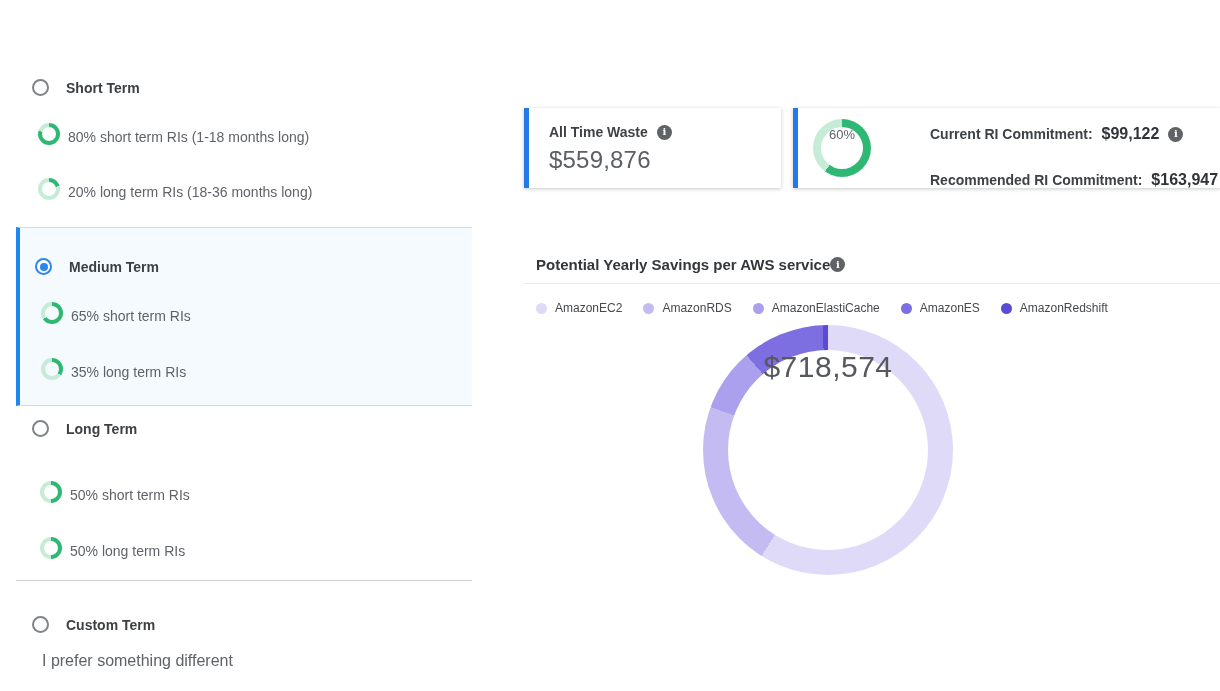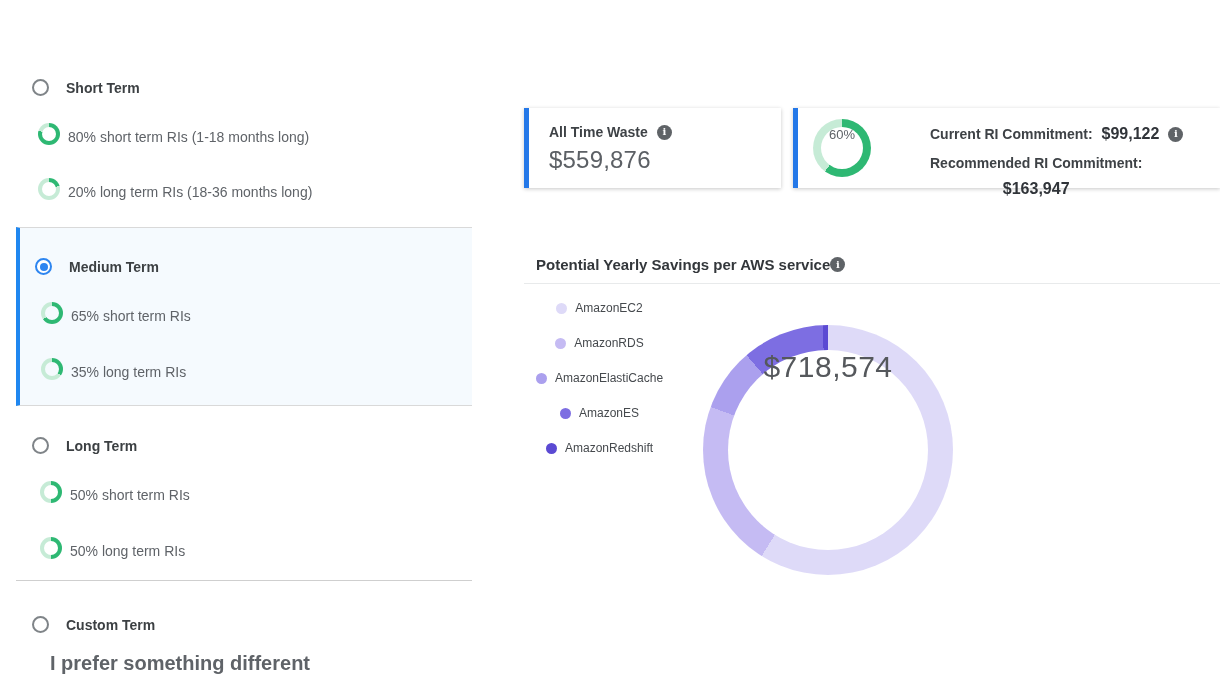--- a/index.html
+++ b/index.html
@@ -21,48 +21,48 @@
 
   .sub-item { position:absolute; display:flex; align-items:flex-end; gap:8px; }
   .sub-item .sub-label { font-size:14px; color:#5f6368; white-space:nowrap; }
   .mini-donut { position:relative; width:22px; height:22px; border-radius:50%; flex:none; }
   .mini-donut::after { content:""; position:absolute; inset:4px; border-radius:50%; background:#fff; }
   .mini-donut.on-blue::after { background:#f5fafe; }
 
   .selected-box { position:absolute; left:16px; top:227px; width:456px; height:179px; background:#f5fafe;
                   border-left:4px solid #1f87f0; border-top:1px solid #d9d9d9; border-bottom:1px solid #d9d9d9; }
   .divider-left { position:absolute; left:16px; top:580px; width:456px; height:1px; background:#cfcfcf; }
-  .custom-desc { position:absolute; left:50px; top:652px; font-size:20px; color:#5f6368;font-weight:bold; }
+  .custom-desc { position:absolute; left:42px; top:652px; font-size:16px; color:#5f6368; }
 
   
   .card { position:absolute; top:108px; height:80px; background:#fff; border-left:5px solid #2478e8;
           box-shadow:0 1px 4px rgba(0,0,0,0.22); }
   .card-waste { left:524px; width:257px;padding-left:48px; }
   .card-commit { left:793px; width:427px; }
   .card-label-row { position:absolute; left:20px; top:16px; display:flex; align-items:center; gap:9px; }
   .card-label { font-size:14px; font-weight:700; color:#3e4246; white-space:nowrap; }
   .card-value { position:absolute; left:20px; top:38px; font-size:24px; color:#5c6065; letter-spacing:0.2px; }
 
   .info { width:15px; height:15px; border-radius:50%; background:#5f6367; display:inline-flex; align-items:center;
           justify-content:center; flex:none; }
   .info::after { content:"i"; color:#fff; font-size:10px; font-weight:700; font-family:"DejaVu Serif", serif; line-height:1; }
 
   .gauge { position:absolute; left:15px; top:11px; width:58px; height:58px; border-radius:50%; }
   .gauge .hole { position:absolute; inset:8px; background:#fff; border-radius:50%; display:flex; align-items:flex-start; justify-content:center; font-size:13px; color:#5f6368; }
   .commit-row { position:absolute; left:132px; display:flex; align-items:center; gap:9px; white-space:nowrap; }
   .commit-row .c-label { font-size:14px; font-weight:700; color:#3e4246; }
   .commit-row .c-value { font-size:16px; font-weight:700; color:#303439; }
   .commit-row-1 { top:17px; }
-  .commit-row-2 { top:47px;flex-direction:column; }
+  .commit-row-2 { top:63px; }
 
   
   .chart-title-row { position:absolute; left:536px; top:256px; display:flex; align-items:center; }
   .chart-title { font-size:15px; font-weight:700; color:#33373b; }
   .chart-divider { position:absolute; left:524px; top:283px; width:696px; height:1px; background:#e8eaeb; }
-  .legend { position:absolute; left:536px; top:301px; display:flex; align-items:center; gap:21px;flex-direction:column; }
+  .legend { position:absolute; left:536px; top:301px; display:flex; align-items:center; gap:21px; }
   .legend-item { display:flex; align-items:center; gap:8px; }
   .legend-item .dot { width:11px; height:11px; border-radius:50%; flex:none; }
   .legend-item .l-label { font-size:12px; color:#45494d; white-space:nowrap; }
 
   .big-donut { position:absolute; left:703px; top:325px; width:250px; height:250px; border-radius:50%; }
   .big-donut .hole { position:absolute; inset:25px; background:#fff; border-radius:50%; display:flex; justify-content:center; }
   .donut-center { font-size:30px; color:#55585c; letter-spacing:0.5px; }
 </style>
 </head>
 <body>
@@ -91,21 +91,21 @@
   </div>
   <div class="sub-item" style="left:41px; top:302px;">
     <span class="mini-donut on-blue" style="background: conic-gradient(rgb(46, 184, 115) 0deg, rgb(46, 184, 115) 65%, rgb(198, 235, 214) 65%, rgb(198, 235, 214) 100%);"></span>
     <span class="sub-label">65% short term RIs</span>
   </div>
   <div class="sub-item" style="left:41px; top:358px;">
     <span class="mini-donut on-blue" style="background: conic-gradient(rgb(46, 184, 115) 0deg, rgb(46, 184, 115) 35%, rgb(198, 235, 214) 35%, rgb(198, 235, 214) 100%);"></span>
     <span class="sub-label">35% long term RIs</span>
   </div>
 
-  <div class="opt-head" style="left:32px; top:437px;justify-content:flex-end;">
+  <div class="opt-head" style="left:32px; top:420px;justify-content:flex-end;">
     <span class="radio"></span>
     <span class="opt-label">Long Term</span>
   </div>
   <div class="sub-item" style="left:40px; top:481px;">
     <span class="mini-donut" style="background: conic-gradient(rgb(46, 184, 115) 0deg, rgb(46, 184, 115) 50%, rgb(198, 235, 214) 50%, rgb(198, 235, 214) 100%);"></span>
     <span class="sub-label">50% short term RIs</span>
   </div>
   <div class="sub-item" style="left:40px; top:537px;">
     <span class="mini-donut" style="background: conic-gradient(rgb(46, 184, 115) 0deg, rgb(46, 184, 115) 50%, rgb(198, 235, 214) 50%, rgb(198, 235, 214) 100%);"></span>
     <span class="sub-label">50% long term RIs</span>

